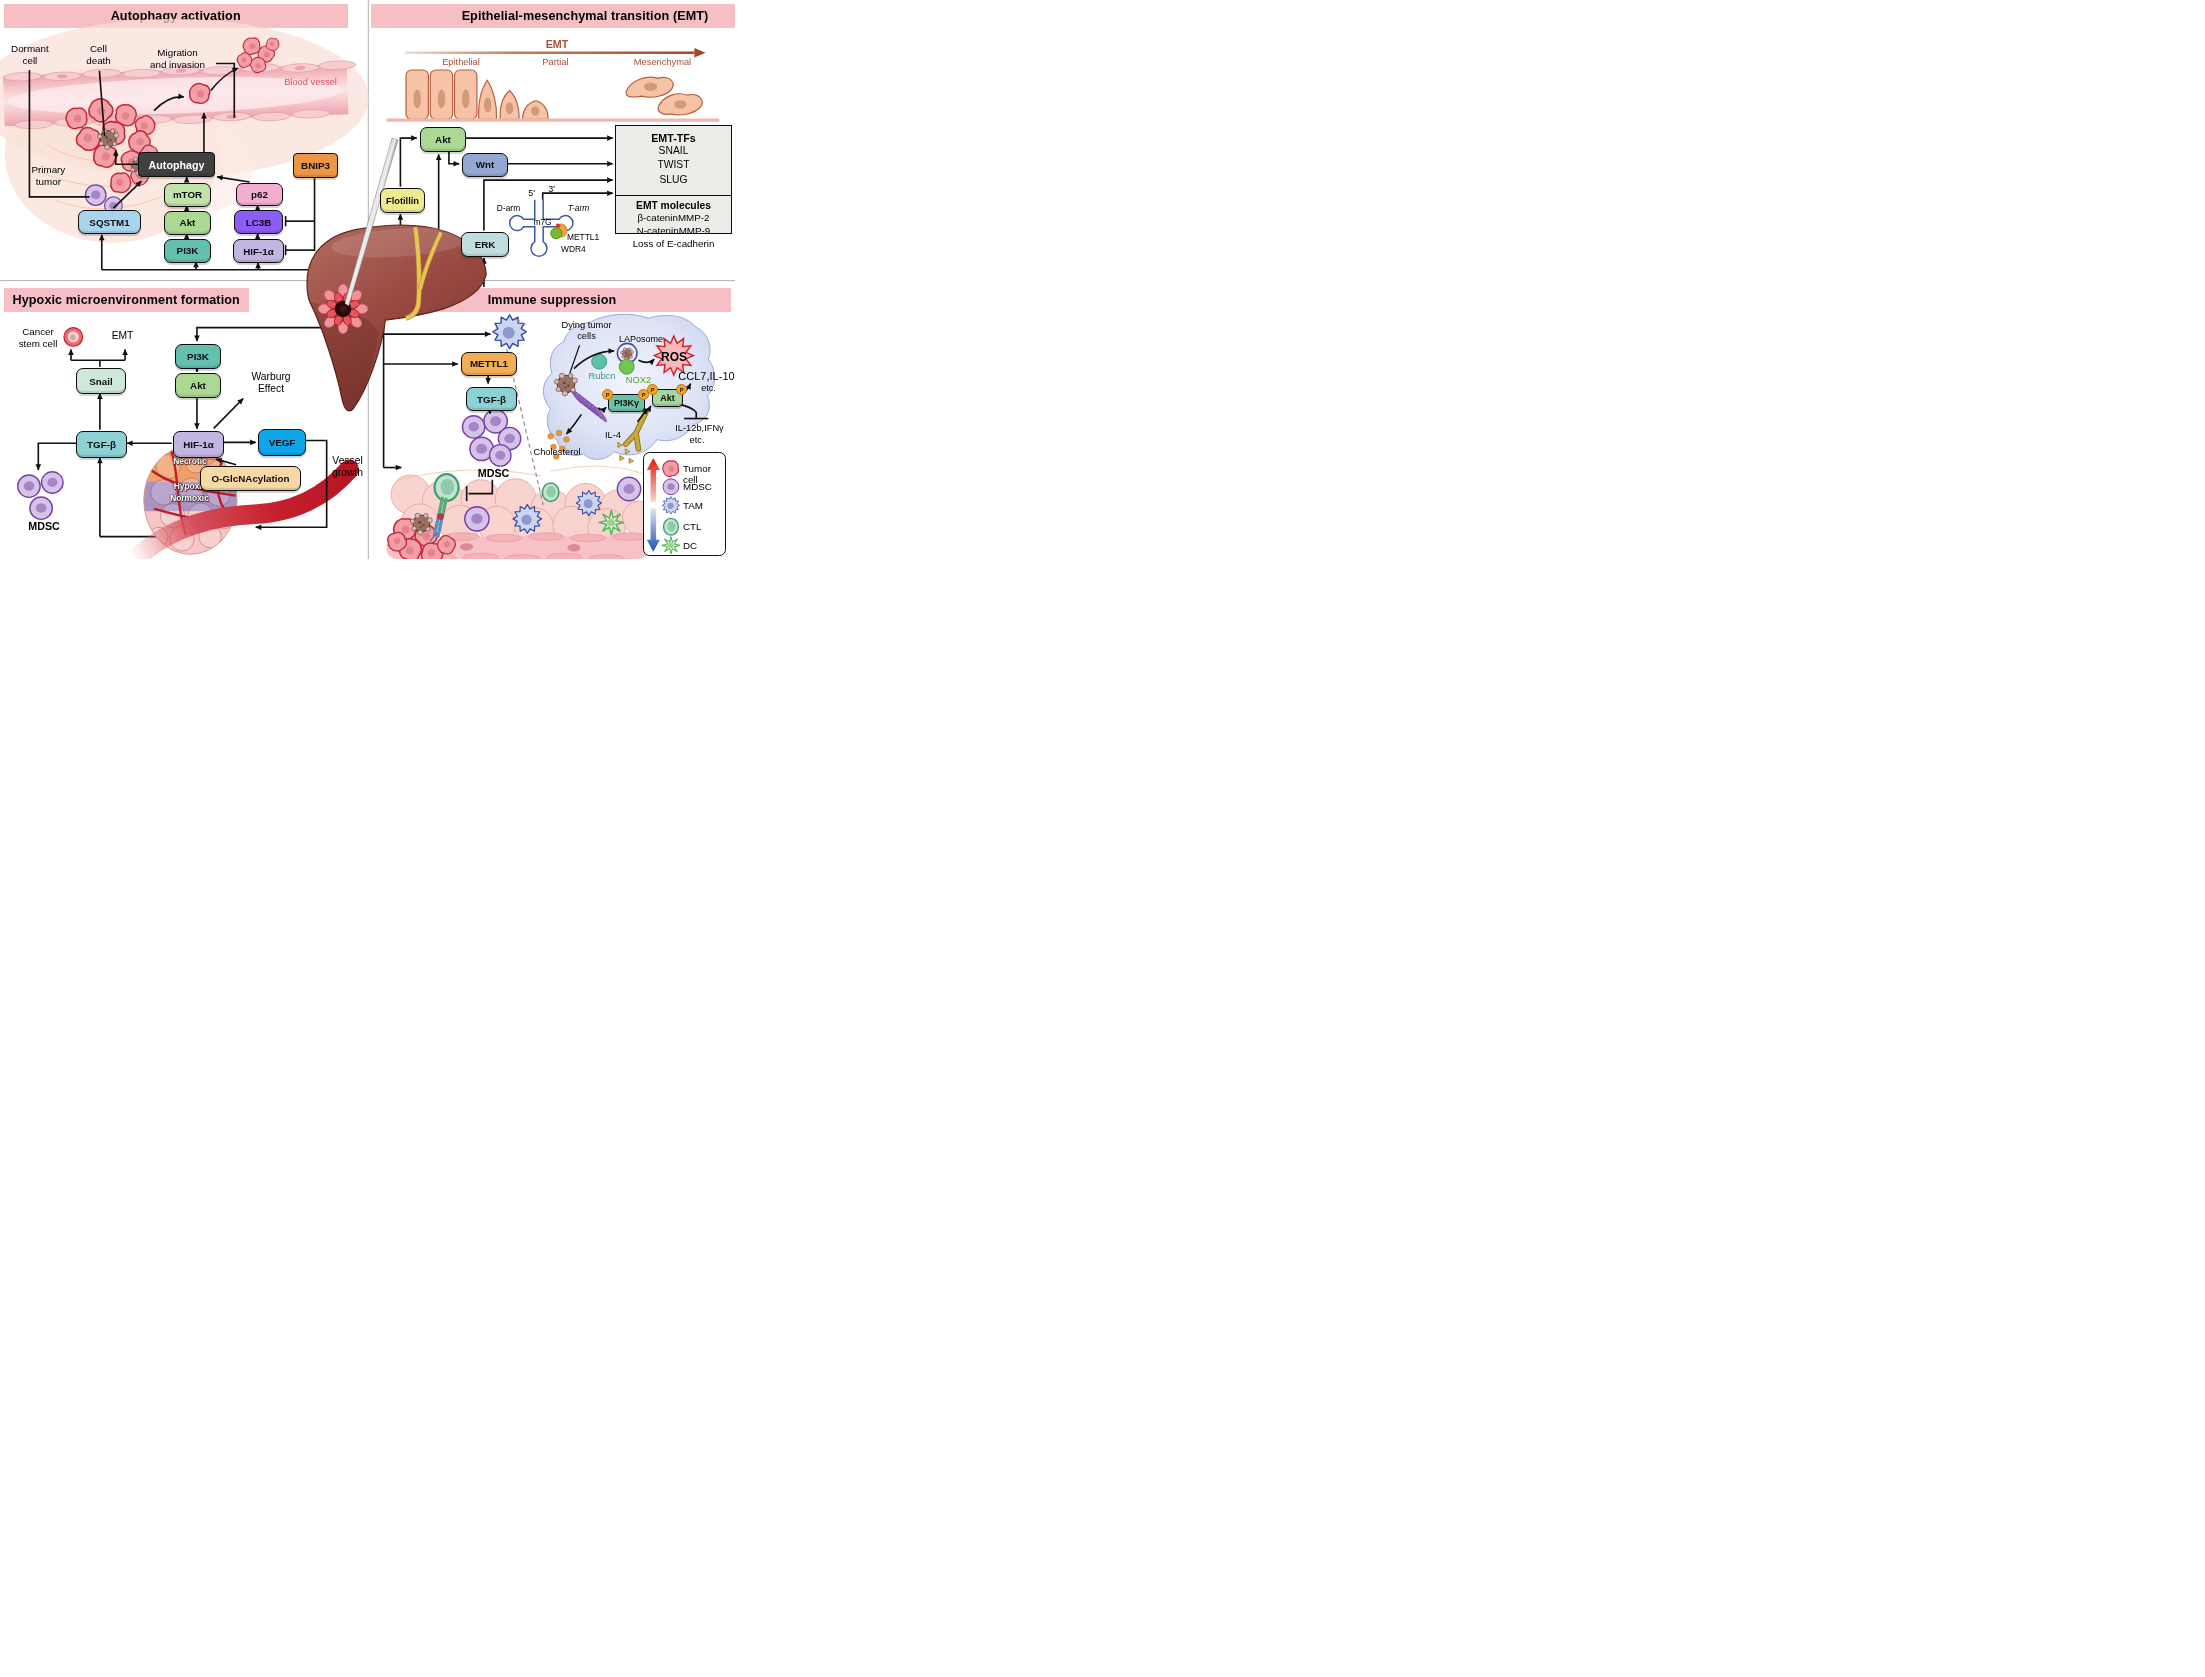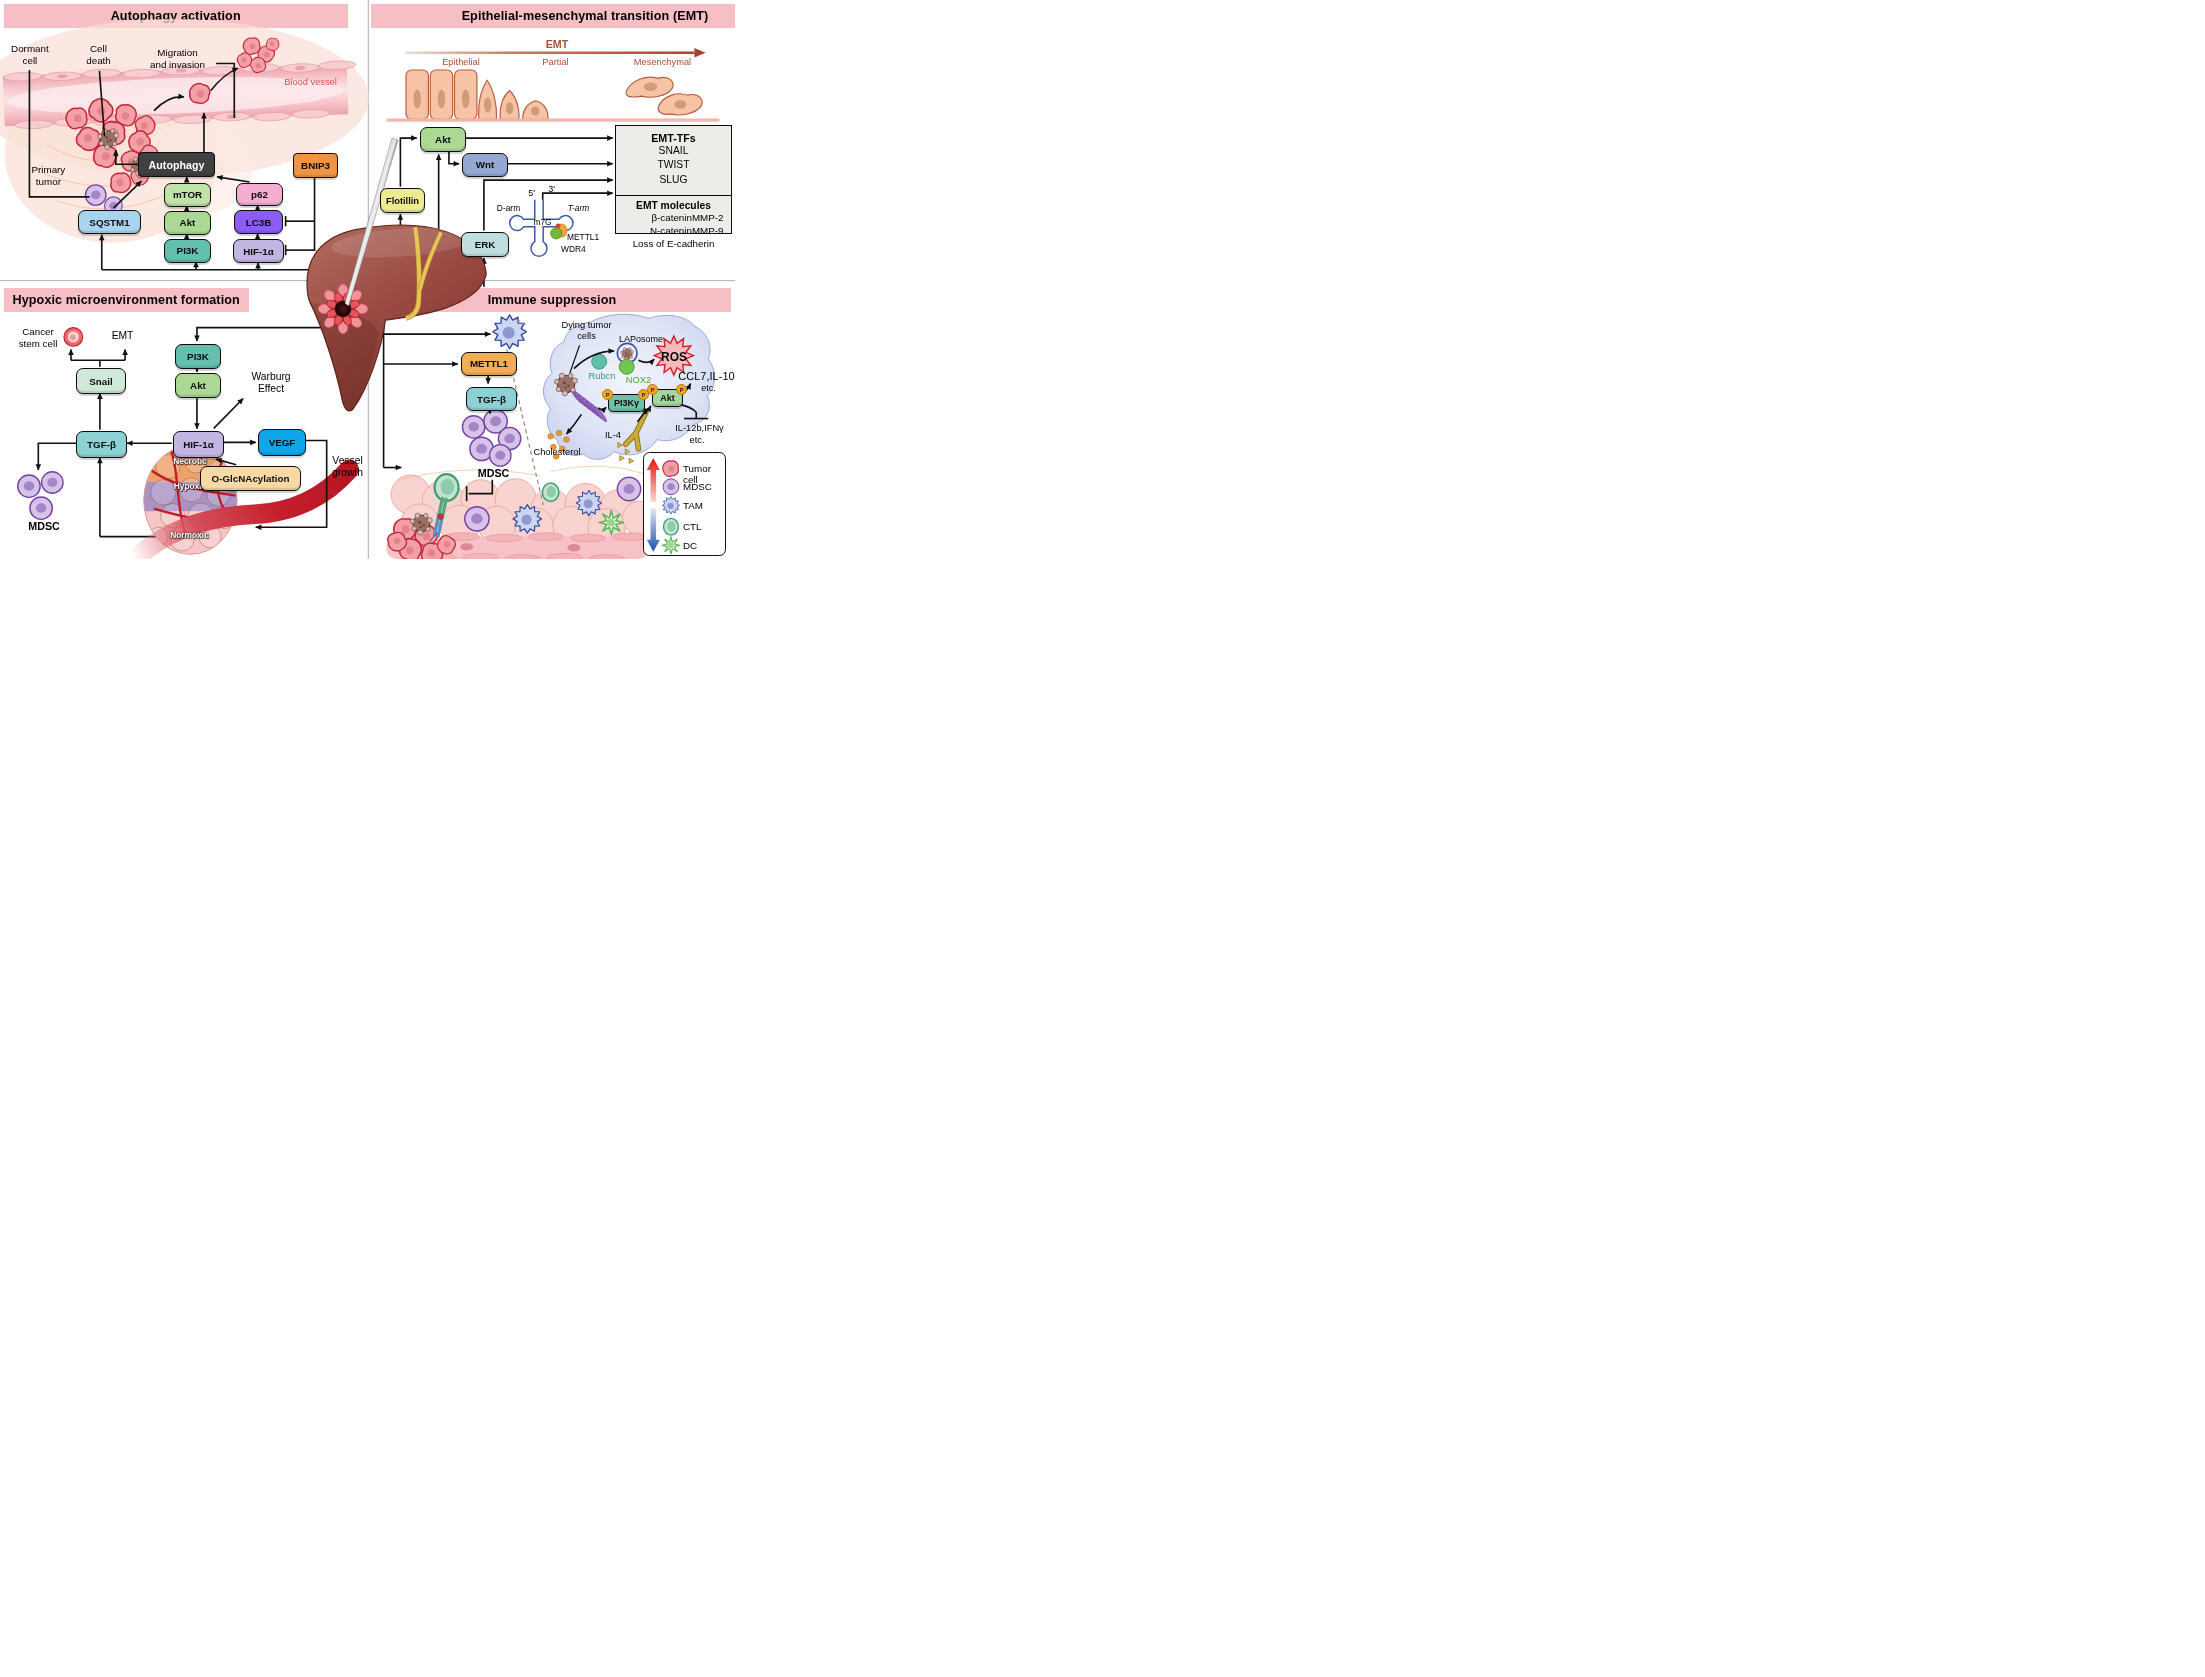--- a/index.html
+++ b/index.html
@@ -17,21 +17,21 @@
   .sq{border-radius:4.2px;}
   .white{color:#fff;}
   .pdot{position:absolute;width:9px;height:9px;border-radius:50%;background:#f5a623;border:0.9px solid #b97714;
         display:flex;align-items:center;justify-content:center;font-size:5.6px;font-weight:bold;color:#222;z-index:4;}
   #tfbox{position:absolute;left:615px;top:125px;width:117px;height:109px;background:#edece8;
          border:1.2px solid #0d0d0d;z-index:3;box-sizing:border-box;}
   #tfbox .sec1{height:70px;border-bottom:1.2px solid #0d0d0d;box-sizing:border-box;padding-top:5.6px;}
   #tfbox .sec2{padding-top:3.7px;}
   #tfbox .ttl{text-align:center;font-weight:bold;font-size:10.7px;}
   #tfbox .itm{text-align:center;font-size:10.3px;line-height:14.5px;}
-  #tfbox .row{display:flex;justify-content:flex-end;padding:0 7.5px;font-size:9.8px;line-height:13px;}
+  #tfbox .row{display:flex;justify-content:center;padding:0 7.5px;font-size:9.8px;line-height:13px;}
   #tfbox .last{text-align:center;font-size:9.8px;line-height:13px;}
   #legend{position:absolute;left:643px;top:452px;width:83px;height:104px;background:#fff;
           border:1.4px solid #111;border-radius:6.5px;z-index:3;box-sizing:border-box;}
   #legend .llbl{position:absolute;font-size:9.8px;color:#000;z-index:2;}
 </style>
 </head>
 <body>
 
 <div id="canvas">
 
@@ -570,21 +570,21 @@
 <div class="lbl" style="left:12px;top:326px;width:52px;font-size:9.8px;">Cancer
 stem cell</div>
 <div class="lbl" style="left:106px;top:330px;width:33px;font-size:10.3px;">EMT</div>
 <div class="lbl" style="left:242px;top:371px;width:58px;font-size:10.3px;">Warburg
 Effect</div>
 <div class="lbl" style="left:323px;top:455px;width:49px;font-size:10.3px;">Vessel
 growth</div>
 <div class="lbl b" style="left:20.5px;top:520px;width:47px;font-size:10.7px;">MDSC</div>
 <div class="lbl outl" style="left:167px;top:457px;width:46px;font-size:8.4px;z-index:3;">Necrotic</div>
 <div class="lbl outl" style="left:170px;top:482px;width:40px;font-size:8.4px;">Hypoxic</div>
-<div class="lbl outl" style="left:166px;top:531px;width:47px;font-size:8.4px;">Normoxic</div>
+<div class="lbl outl" style="left:166px;top:494px;width:47px;font-size:8.4px;">Normoxic</div>
 
 <div class="pill" style="left: 76px; top: 368px; width: 48px; height: 24px; background: rgb(207, 232, 218);">Snail</div>
 <div class="pill" style="left: 76px; top: 431px; width: 49px; height: 25px; background: rgb(142, 209, 212);">TGF-β</div>
 <div class="pill" style="left: 175px; top: 344px; width: 44px; height: 23px; background: rgb(99, 191, 174);">PI3K</div>
 <div class="pill" style="left: 175px; top: 373px; width: 44px; height: 23px; background: rgb(171, 216, 147);">Akt</div>
 <div class="pill" style="left: 173px; top: 431px; width: 49px; height: 25px; background: rgb(194, 181, 226);">HIF-1α</div>
 <div class="pill" style="left: 258px; top: 429px; width: 46px; height: 25px; background: #0ea5e9;">VEGF</div>
 <div class="pill" style="left: 200px; top: 466px; width: 99px; height: 23px; font-size: 9.8px; background: rgb(246, 217, 164);">O-GlcNAcylation</div>
 
 <div class="lbl" style="left:550px;top:320px;width:73px;font-size:9.3px;">Dying tumor

